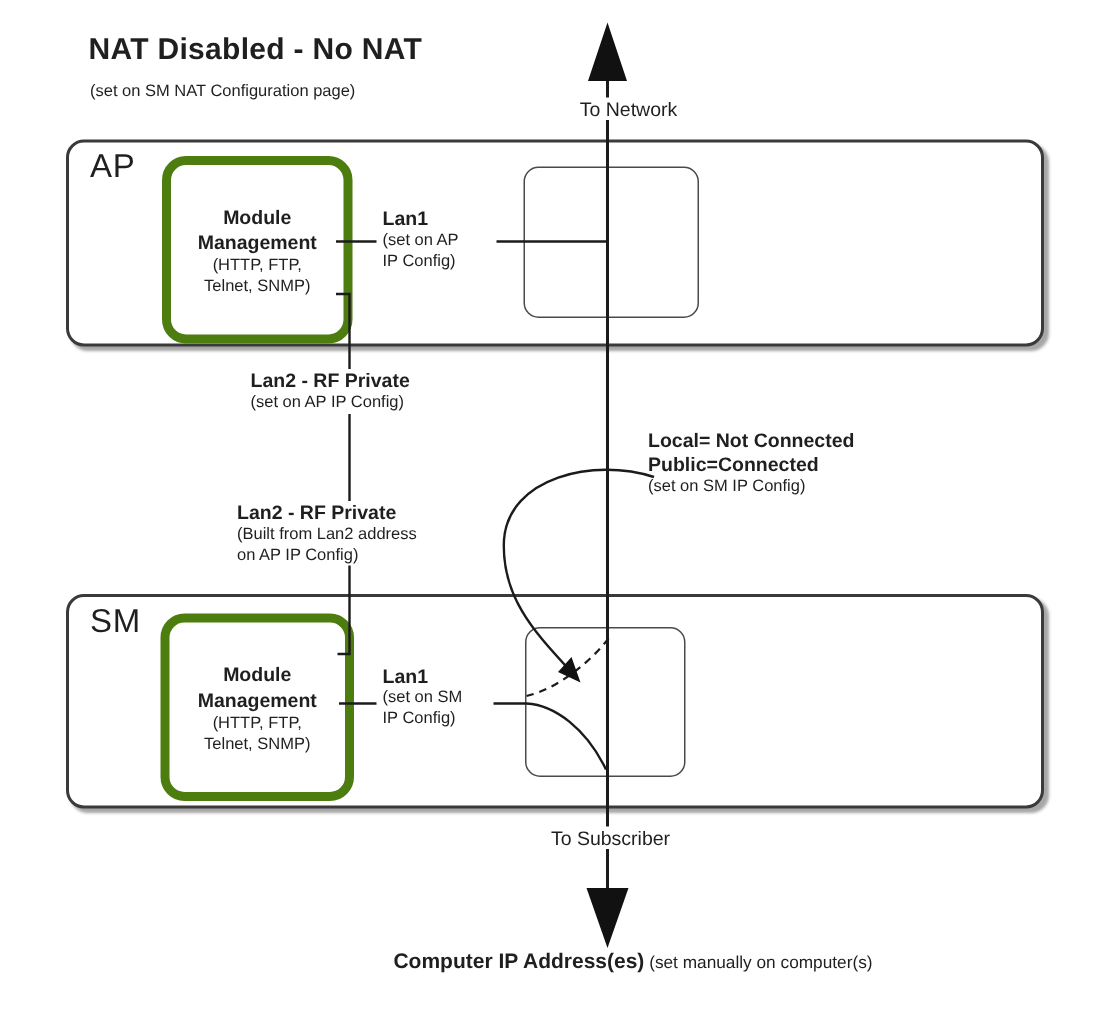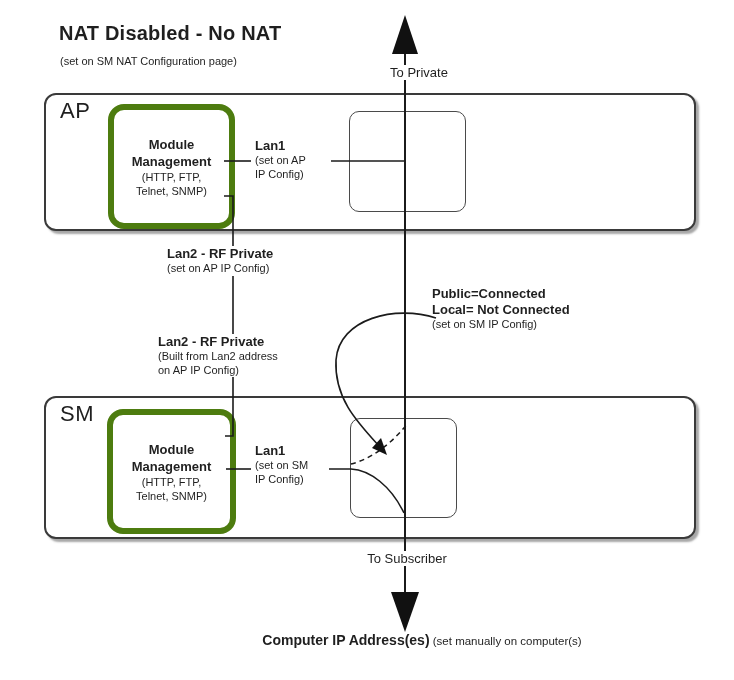--- a/index.html
+++ b/index.html
@@ -86,21 +86,21 @@
 
     <line x1="226" y1="469" x2="251" y2="469" stroke="#1b1b1b" stroke-width="1.6"></line>
     <path d="M329,469 H351 C370,470 391,486 404,513" fill="none" stroke="#1b1b1b" stroke-width="1.6"></path>
 
     <path d="M351,464 C368,460 390,446 407,424" fill="none" stroke="#1b1b1b" stroke-width="1.5" stroke-dasharray="5,4"></path>
 
     <path d="M436,318 C396,305 339,318 336,360 C334,398 357,422 380,447" fill="none" stroke="#1b1b1b" stroke-width="1.6"></path>
     <polygon points="387,455 372,448 381,438" fill="#111111"></polygon>
   </svg>
 
-  <div class="label flow-label center whitebg" style="left:362px;top:65px;width:110px;">To Private</div>
+  <div class="label flow-label center whitebg" style="left:362px;top:65px;width:110px;">To Network</div>
   <div class="label flow-label center whitebg" style="left:350px;top:551px;width:110px;">To Subscriber</div>
 
   <div class="label" style="left:255px;top:138px;">
     <div class="lan-title">Lan1</div>
     <div class="lan-sub">(set on AP</div>
     <div class="lan-sub">IP Config)</div>
   </div>
 
   <div class="label" style="left:255px;top:443px;">
     <div class="lan-title">Lan1</div>
@@ -113,22 +113,22 @@
     <div class="lan-sub">(set on AP IP Config)</div>
   </div>
 
   <div class="label whitebg" style="left:156px;top:334px;">
     <div class="lan-title">Lan2 - RF Private</div>
     <div class="lan-sub">(Built from Lan2 address</div>
     <div class="lan-sub">on AP IP Config)</div>
   </div>
 
   <div class="label" style="left:432px;top:286px;">
+    <div class="note-bold">Local= Not Connected</div>
     <div class="note-bold">Public=Connected</div>
-    <div class="note-bold">Local= Not Connected</div>
     <div class="note-sub">(set on SM IP Config)</div>
   </div>
 
   <div class="label center" style="left:136px;top:632px;width:560px;">
     <div class="footer-line1">
       <span class="footer-bold">Computer IP Address(es)</span>
       <span>(set manually on computer(s)</span>
     </div>
   </div>
 

